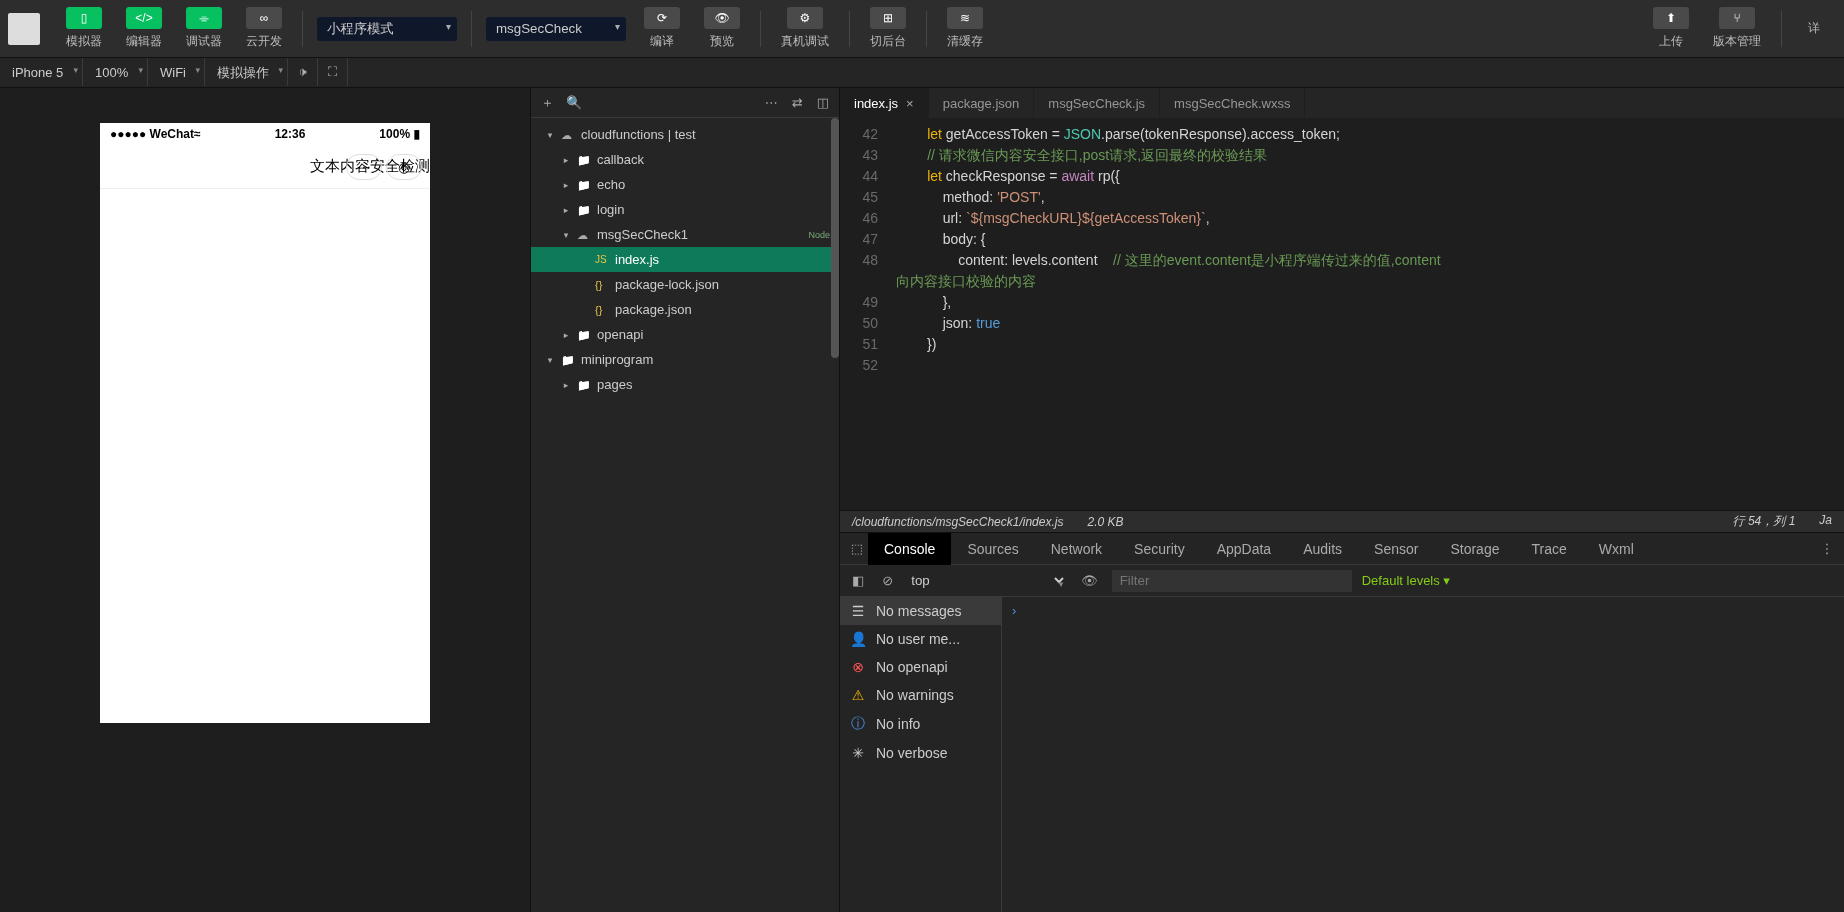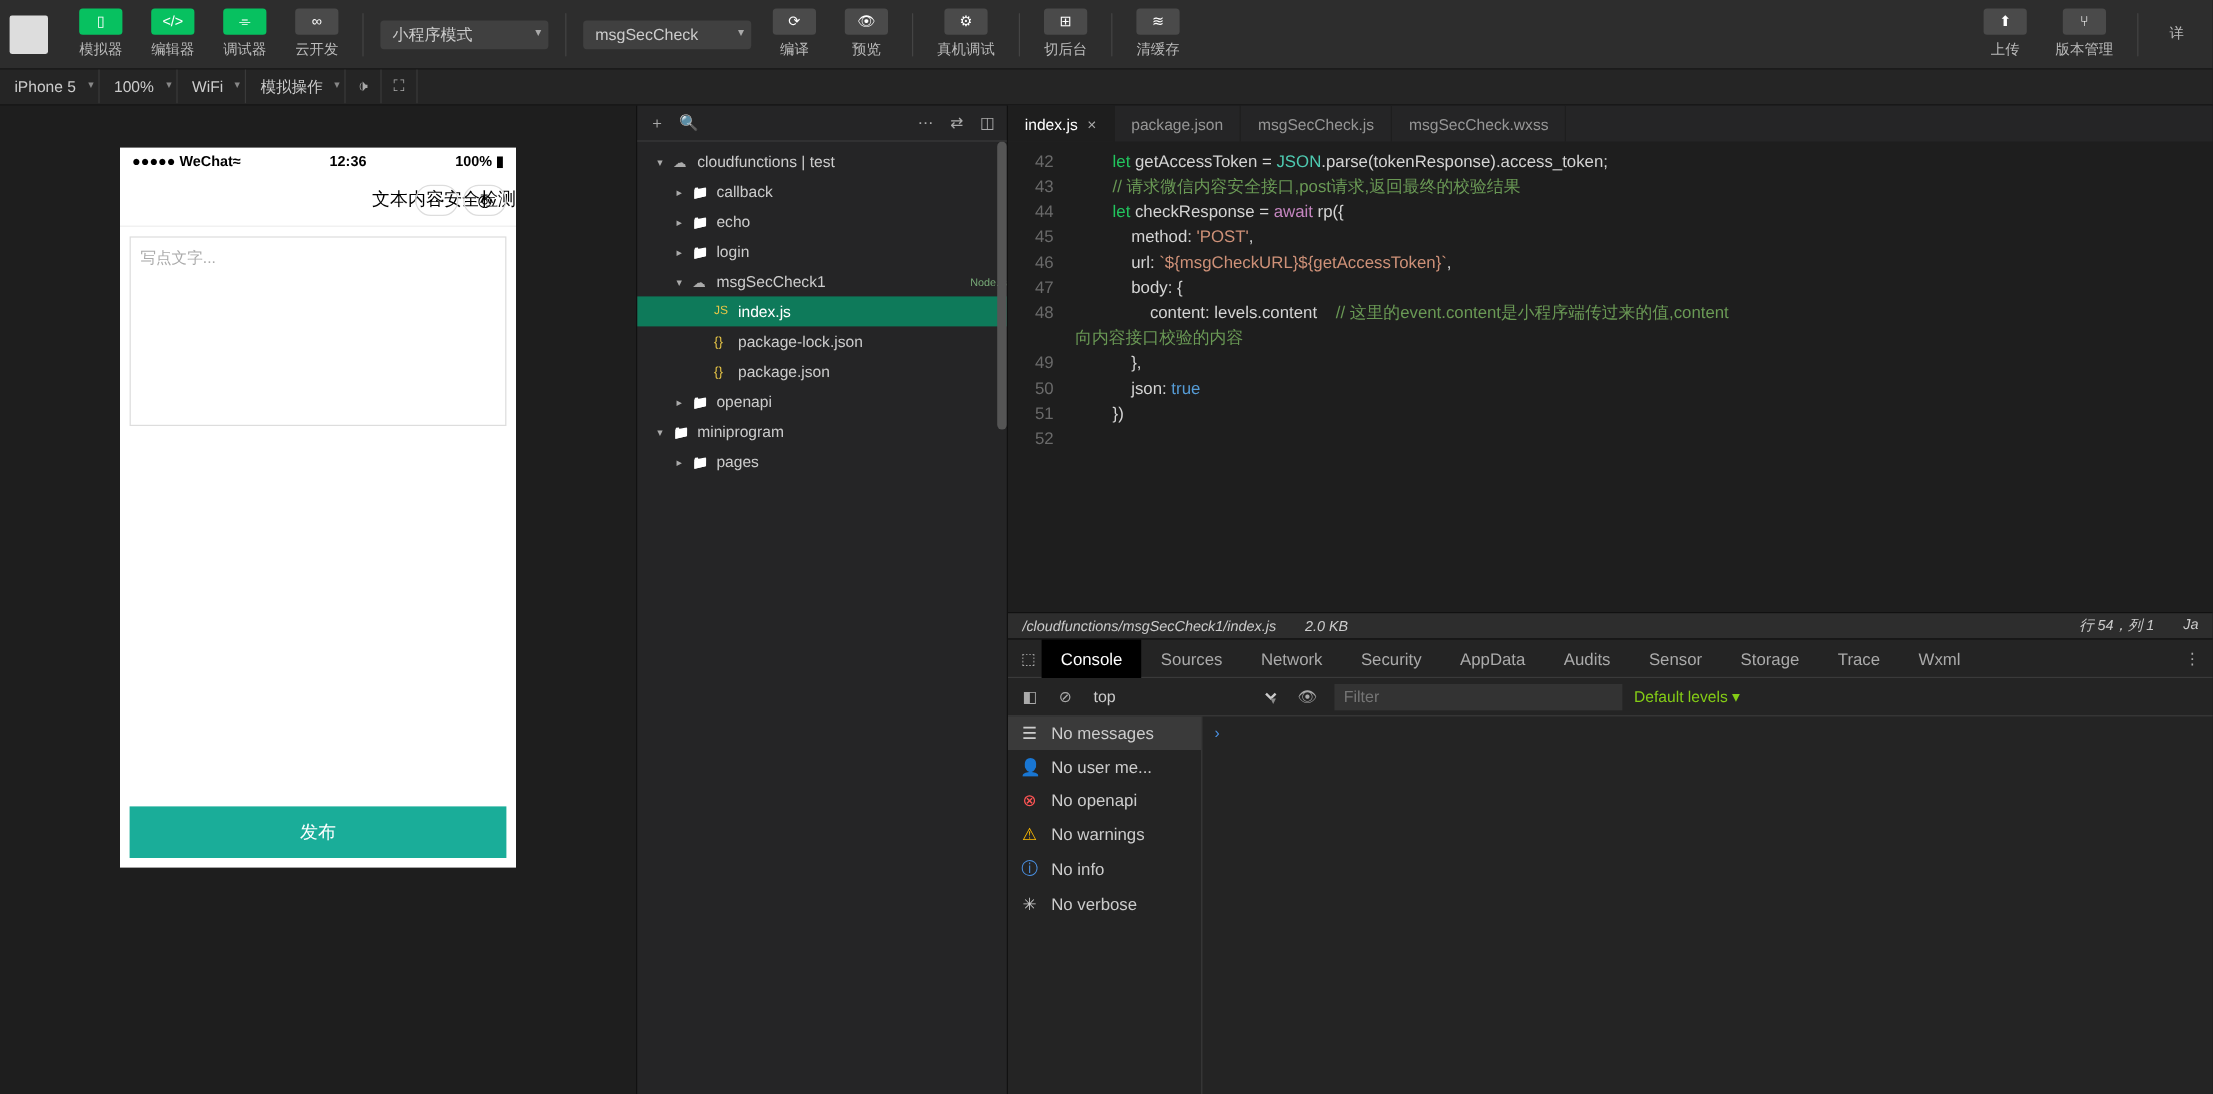--- a/index.html
+++ b/index.html
@@ -7,21 +7,21 @@
 
 
 .top-toolbar { height: 58px; background: #2d2d2d; display: flex; align-items: center; padding: 0 8px; gap: 4px; border-bottom: 1px solid #111; }
 .avatar { width: 32px; height: 32px; background: #ddd; border-radius: 2px; margin-right: 12px; }
 .tb-btn { display: flex; flex-direction: column; align-items: center; justify-content: center; padding: 4px 10px; gap: 4px; cursor: pointer; border-radius: 3px; min-width: 44px; }
 .tb-btn.green .tb-icon { background: #07c160; }
 .tb-btn.gray .tb-icon { background: #4a4a4a; }
 .tb-icon { width: 36px; height: 22px; border-radius: 3px; display: flex; align-items: center; justify-content: center; color: #fff; font-size: 12px; }
 .tb-label { font-size: 12px; color: #bbb; }
 .tb-divider { width: 1px; height: 36px; background: #444; margin: 0 6px; }
-.tb-select { background: #404040; color: #ccc; border: none; padding: 4px 22px 4px 10px; height: 24px; border-radius: 3px; appearance: none; position: relative; min-width: 140px; }
+.tb-select { background: #0f172a; color: #ccc; border: none; padding: 4px 22px 4px 10px; height: 24px; border-radius: 3px; appearance: none; position: relative; min-width: 140px; }
 .sel-wrap { position: relative; margin: 0 4px; }
 .sel-wrap::after { content: "▾"; position: absolute; right: 6px; top: 4px; color: #aaa; font-size: 10px; pointer-events: none; }
 .spacer { flex: 1; }
 
 
 .sec-bar { height: 30px; background: #252525; display: flex; align-items: flex-start; border-bottom: 1px solid #111; }
 .sec-sel { background: transparent; color: #ccc; border: none; padding: 0 18px 0 12px; height: 28px; appearance: none; font-size: 13px; }
 .sec-wrap { position: relative; border-right: 1px solid #3a3a3a; }
 .sec-wrap::after { content: "▾"; position: absolute; right: 4px; top: 7px; color: #888; font-size: 9px; pointer-events: none; }
 .sec-icon { width: 30px; height: 28px; display: flex; align-items: center; justify-content: center; color: #aaa; cursor: pointer; border-right: 1px solid #3a3a3a; }
@@ -57,21 +57,21 @@
 
 .editor-area { flex: 1; display: flex; flex-direction: column; background: #1e1e1e; min-width: 0; }
 .tab-bar { height: 30px; background: #252526; display: flex; align-items: center; }
 .tab { padding: 0 14px; height: 30px; display: flex; align-items: center; gap: 8px; color: #969696; cursor: pointer; border-right: 1px solid #1e1e1e; }
 .tab.active { background: #1e1e1e; color: #fff; }
 .tab .x { color: #aaa; font-size: 13px; }
 .code { flex: 1; font-family: Consolas, Monaco, monospace; font-size: 14px; overflow: hidden; padding-top: 6px; }
 .ln-row { display: flex; min-height: 21px; line-height: 21px; }
 .gutter { width: 56px; text-align: right; color: #6a6a6a; padding-right: 18px; flex-shrink: 0; }
 .cline { white-space: pre; color: #d4d4d4; }
-.k-let { color: #22c55e; }
+.k-let { color: #eab308; }
 .k-await { color: #c586c0; }
 .k-true { color: #569cd6; }
 .s-str { color: #ce9178; }
 .s-tpl { color: #ce9178; }
 .s-cls { color: #4ec9b0; }
 .s-cmt { color: #6a9955; }
 .status-line { height: 22px; background: #2d2d2d; display: flex; align-items: center; padding: 0 12px; font-size: 12px; color: #ccc; gap: 24px; border-top: 1px solid #111; font-style: italic; }
 .status-line .right { margin-left: auto; display: flex; gap: 24px; }
 
 
@@ -214,25 +214,20 @@
         <span>12:36</span>
         <span><span>100%</span> ▮</span>
       </div>
       <div class="ph-nav">
         <span class="ph-title">文本内容安全检测</span>
         <div class="ph-capsule">
           <div class="cap">⋯</div>
           <div class="cap">◎</div>
         </div>
       </div>
-      <div class="ph-body" style="display:flex;flex-direction:column;">
-        <textarea class="ph-textarea" placeholder="写点文字..." style=""></textarea>
-        <div style="flex:1"></div>
-        <div class="ph-publish">发布</div>
-      </div>
     </div>
   </div>
 
   <div class="explorer">
     <div class="exp-top">
       <span class="ico">＋</span>
       <span class="ico">🔍</span>
       <div class="right">
         <span class="ico">⋯</span>
         <span class="ico">⇄</span>

